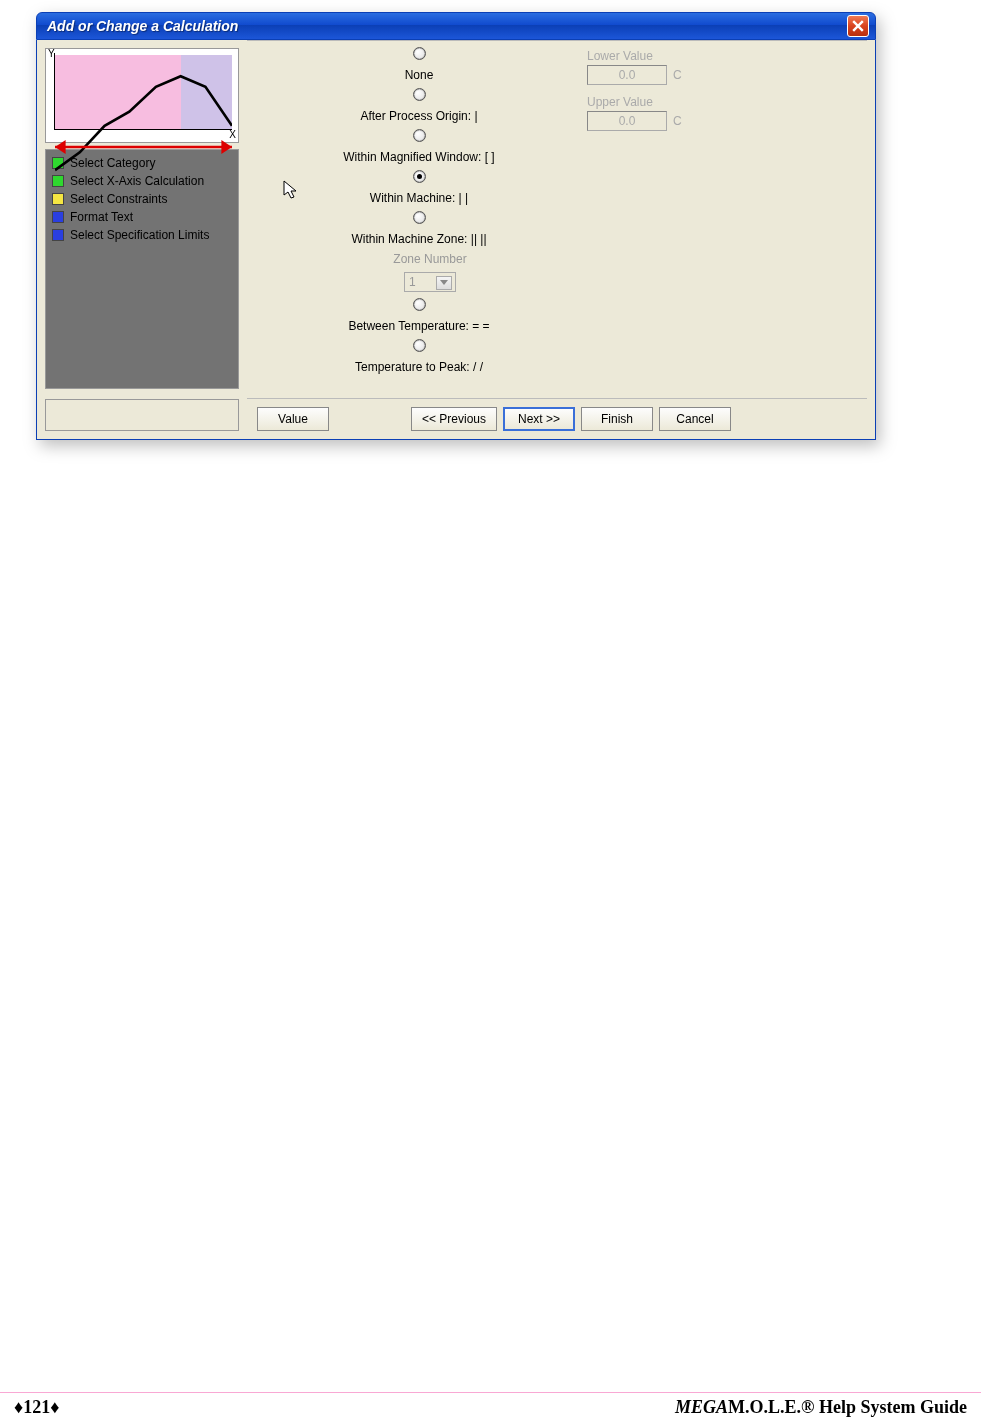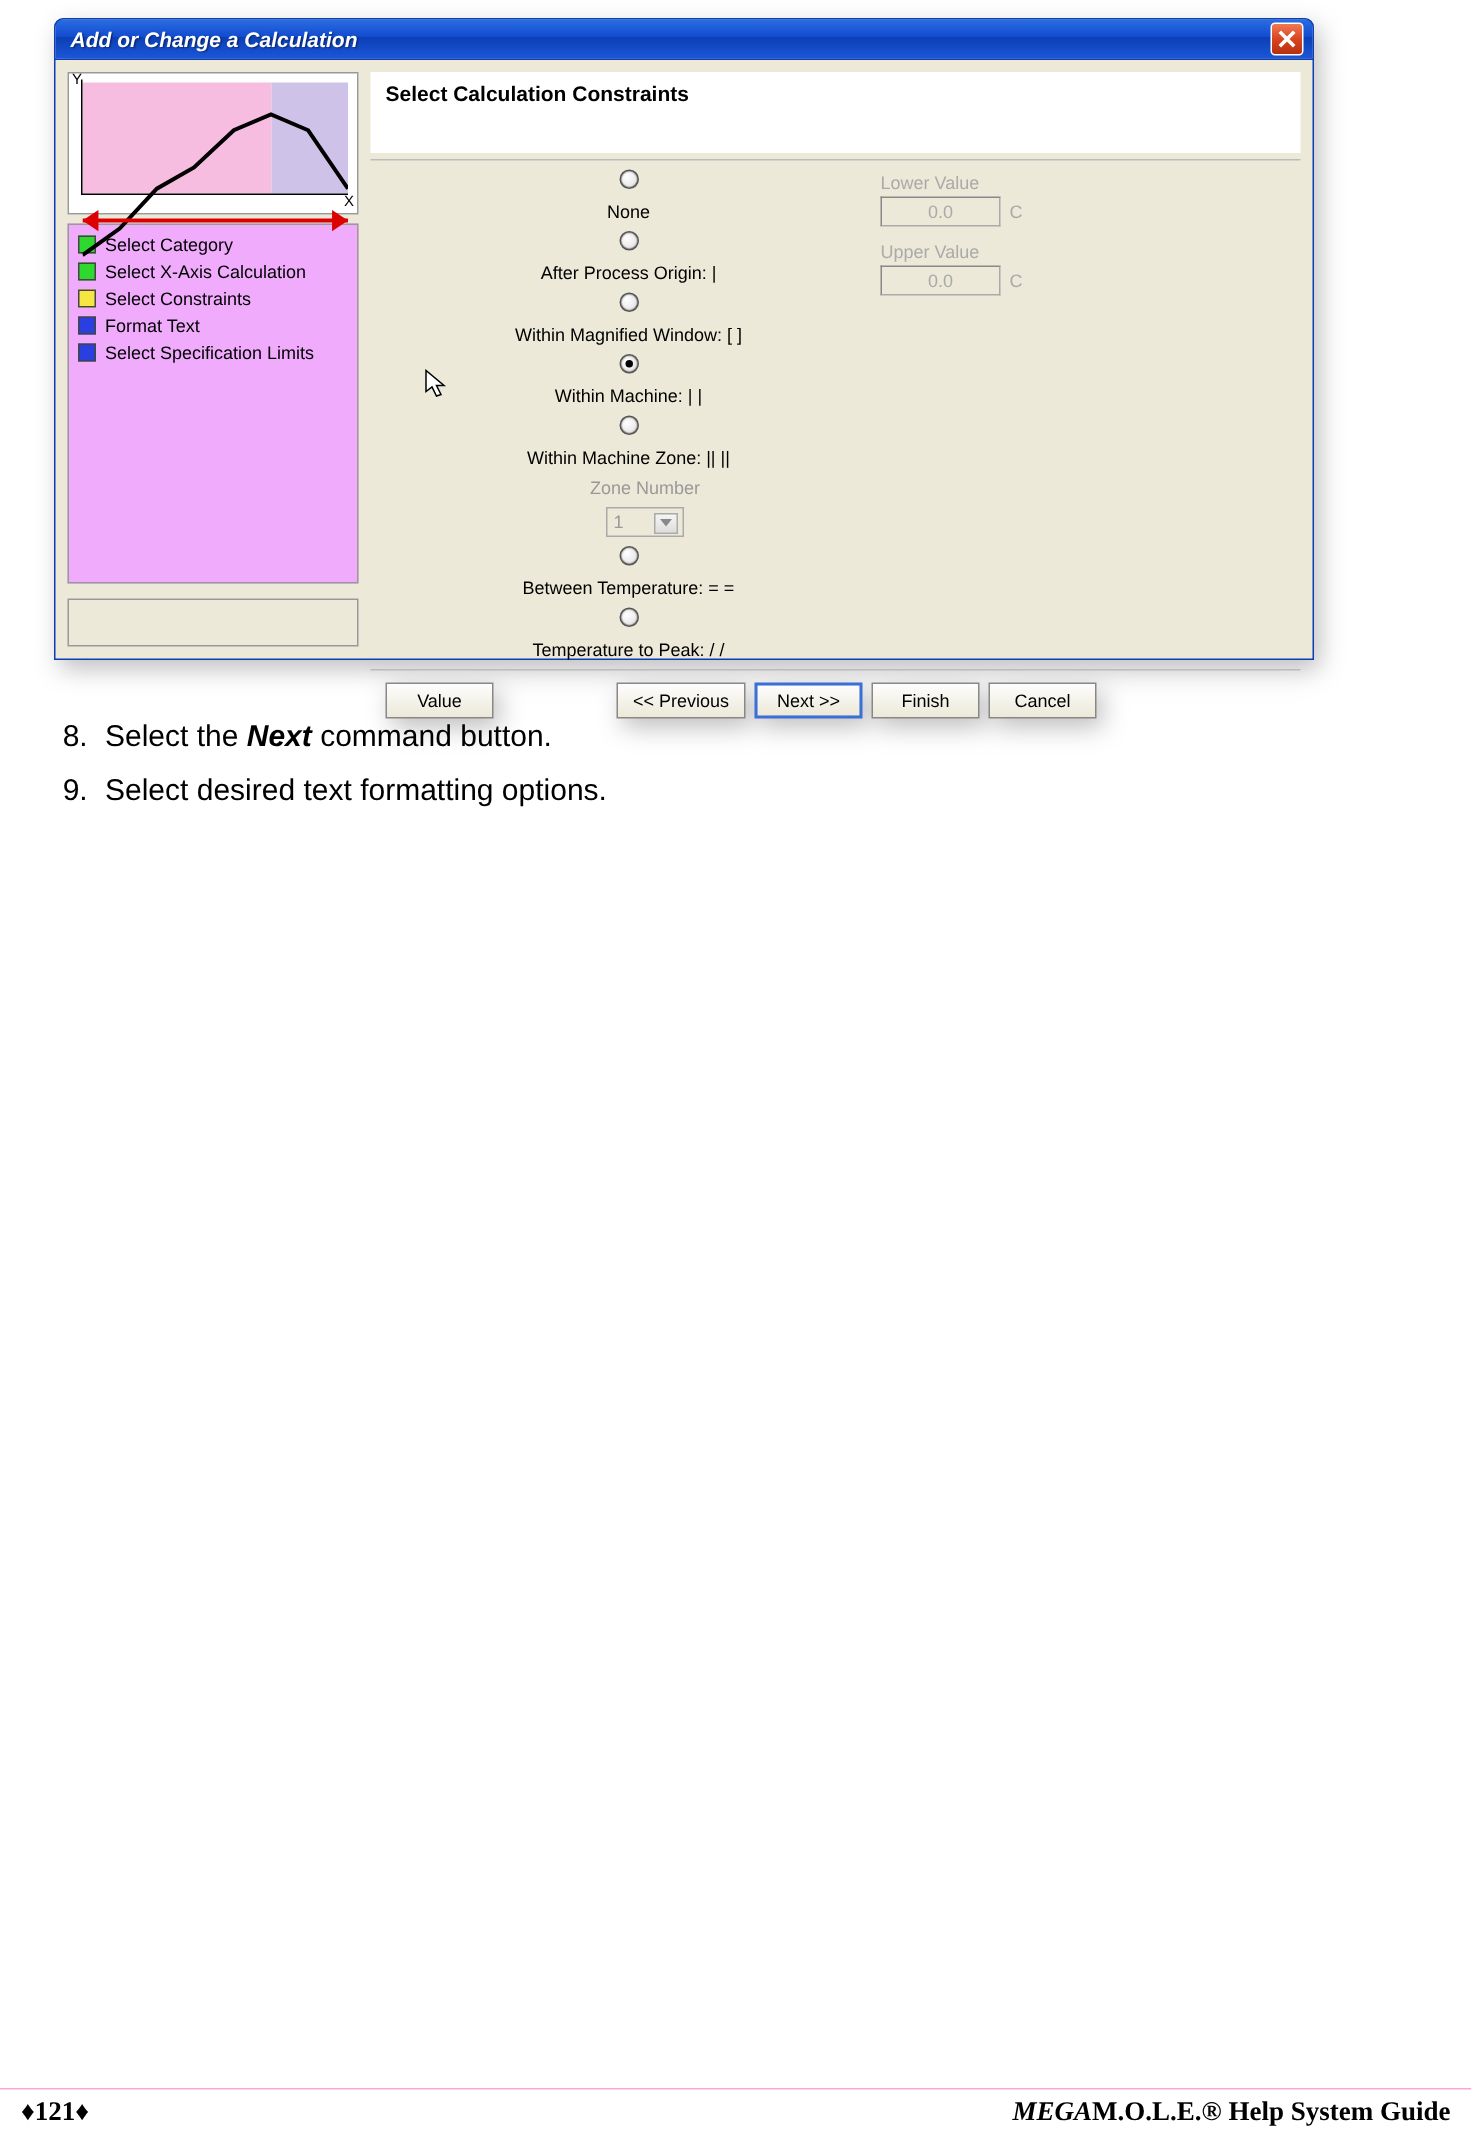--- a/index.html
+++ b/index.html
@@ -75,21 +75,21 @@
   .axis-y { position:absolute; left:8px; top:4px; bottom:12px; width:1px; background:#000; }
   .axis-x { position:absolute; left:8px; bottom:12px; right:6px; height:1px; background:#000; }
   .ylabel { position:absolute; left:2px; top:-1px; font-size:10px; }
   .xlabel { position:absolute; right:2px; bottom:2px; font-size:10px; }
   .bars { position:absolute; left:9px; bottom:13px; right:6px; top:6px; display:flex; }
   .bar { flex:1; }
   .bar.pink { background:#f7bde0; }
   .bar.purple { background:#cfc2e8; }
   .chartline { position:absolute; left:9px; right:6px; top:6px; bottom:13px; }
   .steps {
-    background: #f0abfc;
+    background: #737373;
     border: 1px solid #999;
     flex: 0 0 auto;
     height: 240px;
     font-size: 12px;
     font-family: Tahoma, sans-serif;
     padding: 4px 6px;
   }
   .step-row { display:flex; align-items:center; gap:6px; line-height:18px; }
   .swatch { width:12px; height:12px; border:1px solid #444; }
   .sw-green { background:#2fd82f; }
@@ -243,23 +243,20 @@
               <span>Format Text</span>
             </div>
           <div class="step-row">
               <span class="swatch sw-blue"></span>
               <span>Select Specification Limits</span>
             </div>
         </div>
         <div class="desc-box"></div>
       </div>
       <div class="right-pane">
-        <div class="heading-box">
-          <span class="heading-text">Select Calculation Constraints</span>
-        </div>
         <div class="options-area">
           <div class="radio-list">
             <div class="radio-row">
                 <span class="radio"></span>
                 <span>None</span>
               </div>
             <div class="radio-row">
                 <span class="radio"></span>
                 <span>After Process Origin: |</span>
               </div>
@@ -316,28 +313,18 @@
           <div class="spacer"></div>
           <button class="wbtn">&lt;&lt; Previous</button>
           <button class="wbtn default">Next &gt;&gt;</button>
           <button class="wbtn">Finish</button>
           <button class="wbtn">Cancel</button>
         </div>
       </div>
     </div>
   </div>
 
-  <div class="instructions">
-    <ol start="8">
-      <li>
-        <span>Select the </span><b><i>Next</i></b><span> command button.</span>
-      </li>
-      <li>
-        <span>Select desired text formatting options.</span>
-      </li>
-    </ol>
-  </div>
 </div>
 
 <div class="footer">
   <span class="pn">♦<span>121</span>♦</span>
   <span class="guide"><em>MEGA</em><span>M.O.L.E.® Help System Guide</span></span>
 </div>
 
 </body></html>

